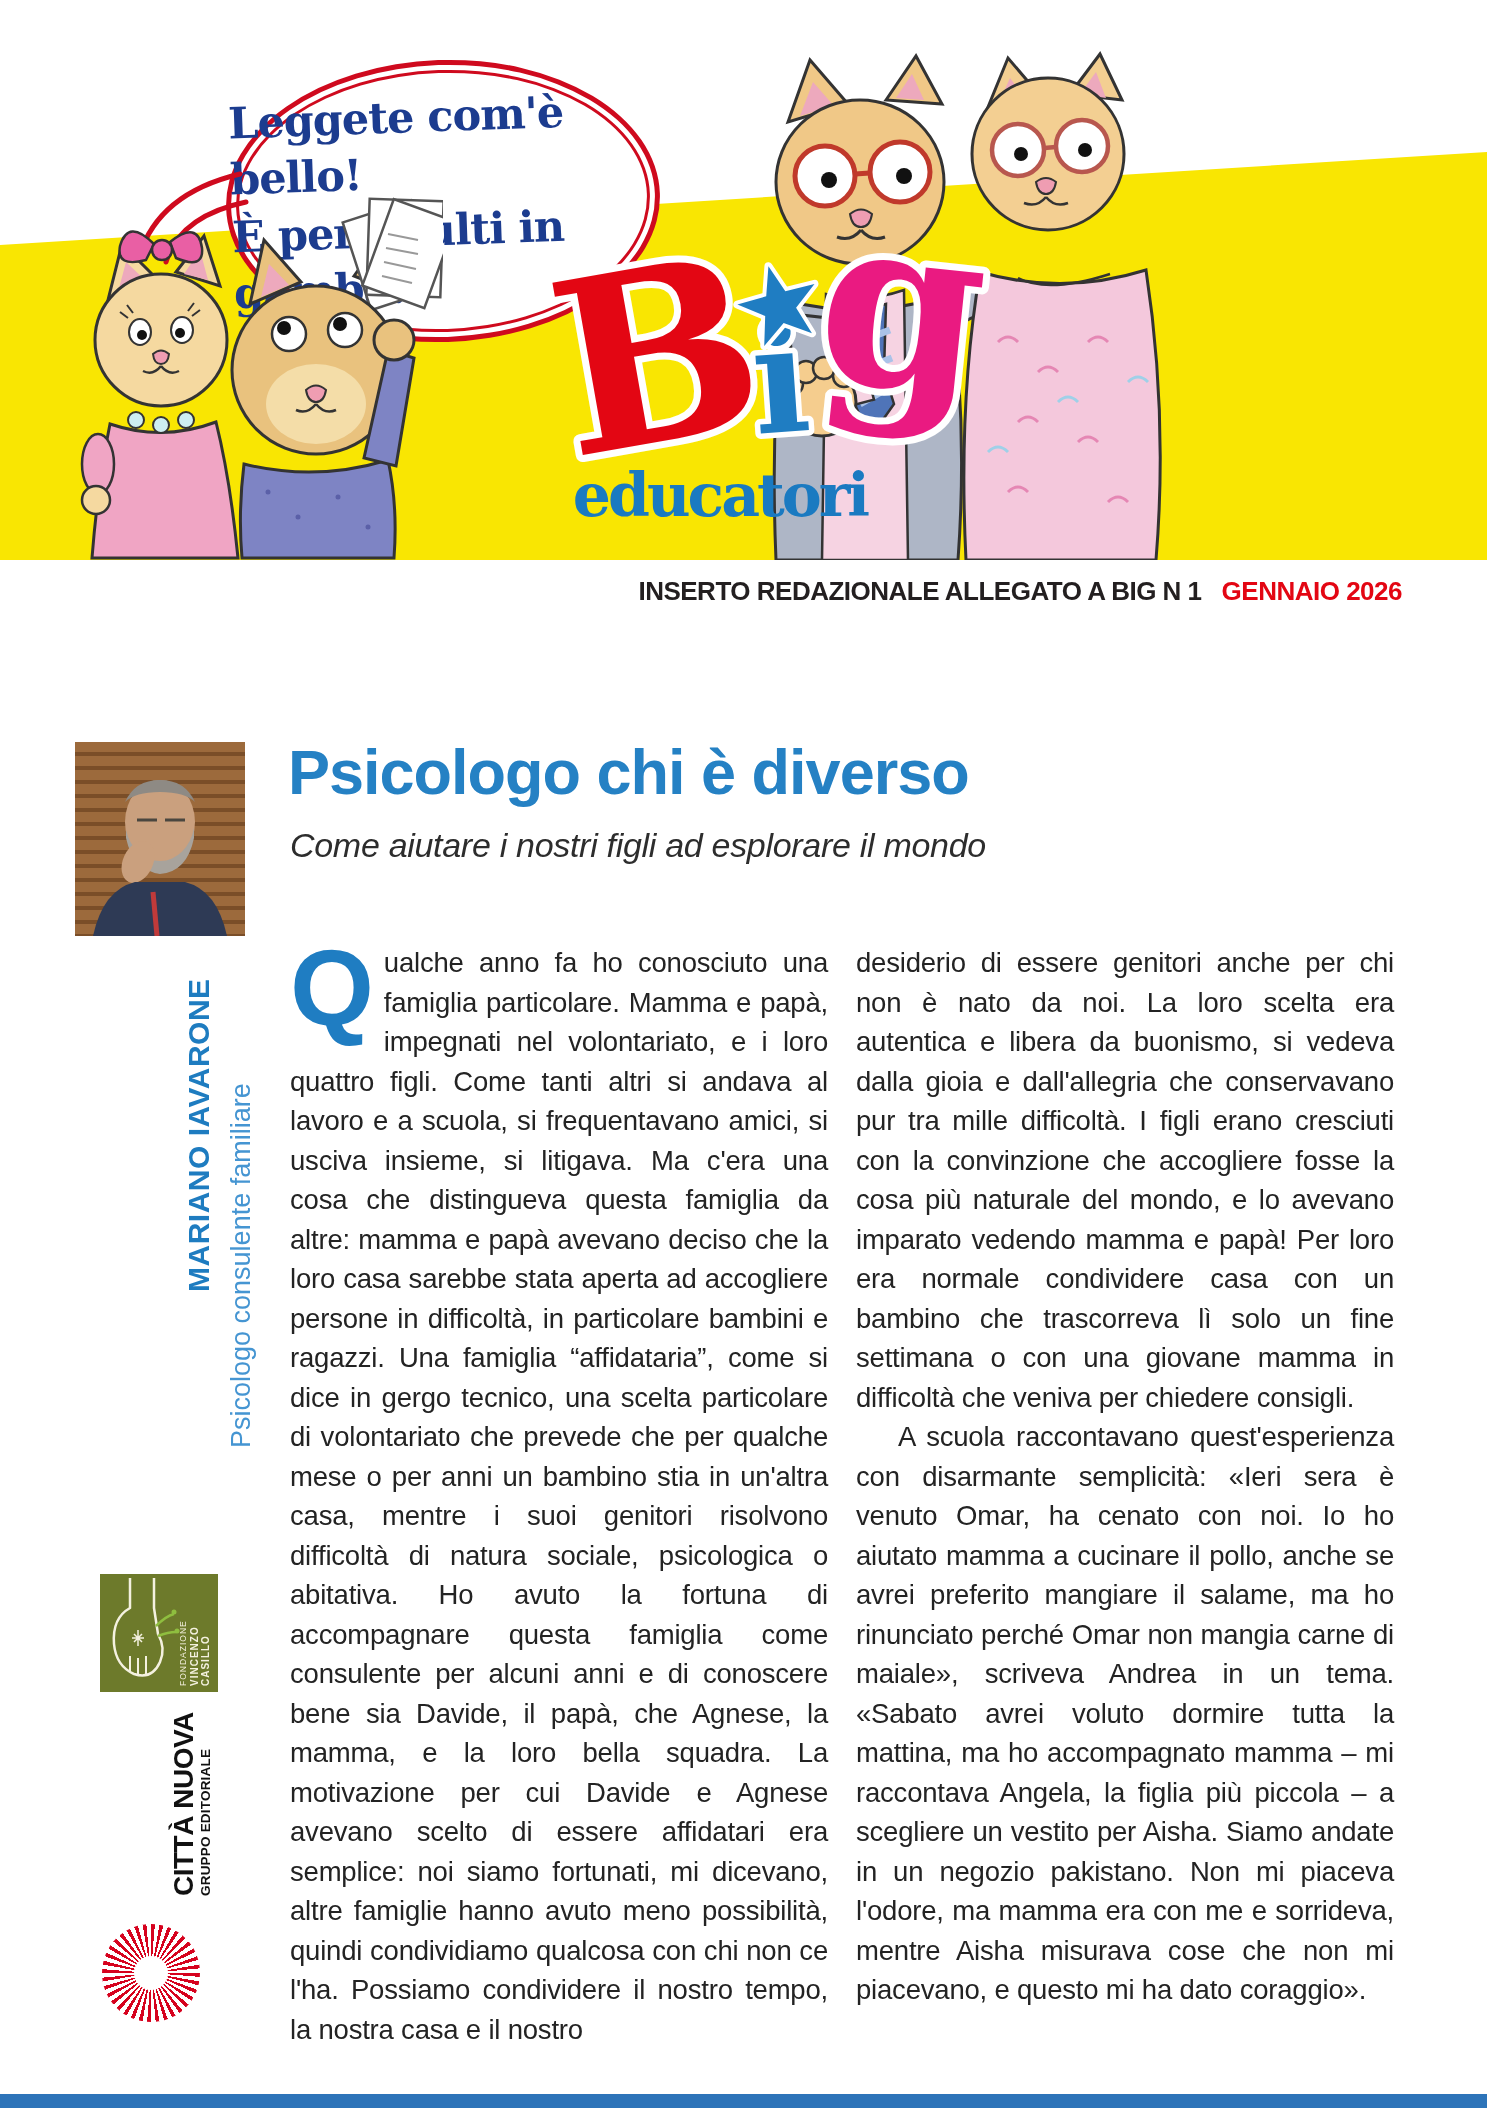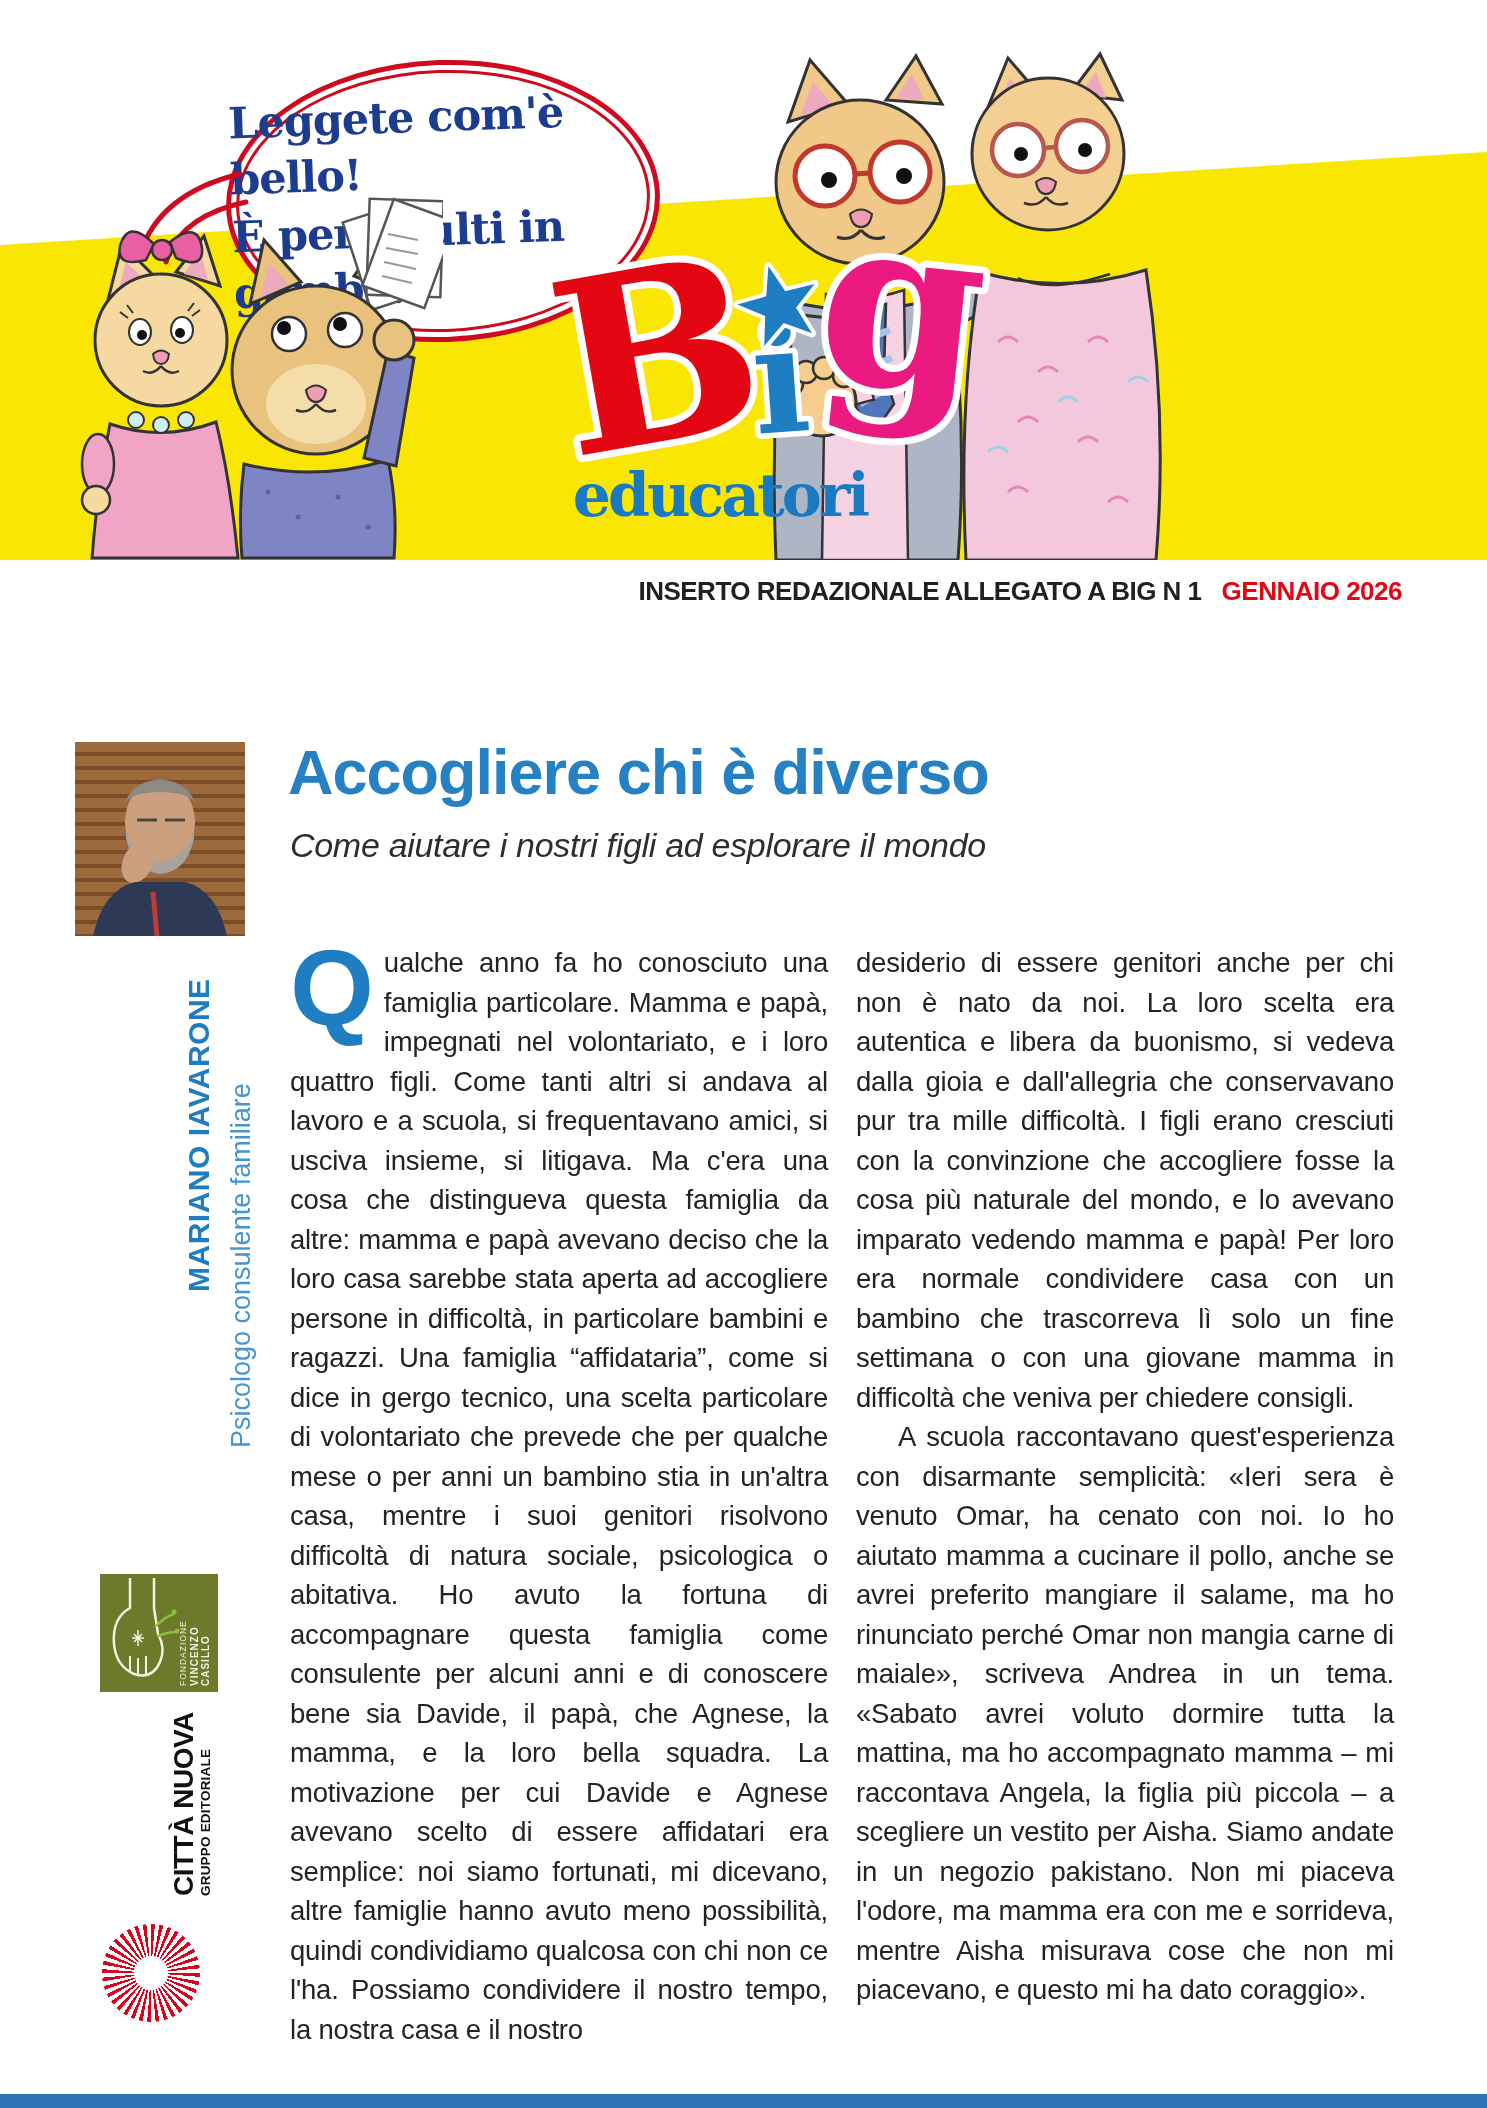--- a/index.html
+++ b/index.html
@@ -206,21 +206,21 @@
       <ellipse cx="85" cy="80" rx="35" ry="42" fill="#caa07e"></ellipse>
       <path d="M50,60 Q60,38 85,38 Q110,38 120,60 Q110,50 85,50 Q60,50 50,60 Z" fill="#8e8a84"></path>
       <path d="M51,88 A35,42 0 0 0 119,86 L119,96 Q112,130 85,132 Q58,128 51,96 Z" fill="#a8a39c"></path>
       <path d="M62,78 h20 M90,78 h20" stroke="#4a463f" stroke-width="3" fill="none"></path>
       <ellipse cx="63" cy="120" rx="15" ry="22" fill="#caa07e" transform="rotate(25 63 120)"></ellipse>
       <path d="M18,194 Q28,148 60,140 L110,140 Q142,148 152,194 Z" fill="#2e3a55"></path>
       <path d="M78,150 L82,194" stroke="#c03a3a" stroke-width="5"></path>
     </svg>
   </div>
 
-  <h1 class="title" style="margin:0">Accogliere chi è diverso</h1>
+  <h1 class="title" style="margin:0">Psicologo chi è diverso</h1>
   <div class="subtitle">Come aiutare i nostri figli ad esplorare il mondo</div>
 
   <div class="vrot author-name">MARIANO IAVARONE</div>
   <div class="vrot author-role">Psicologo consulente familiare</div>
 
   <div class="col col1">
     <p><span class="dropcap">Q</span><span>ualche anno fa ho conosciuto una famiglia particolare. Mamma e papà, impegnati nel volontariato, e i loro quattro figli. Come tanti altri si andava al lavoro e a scuola, si frequentavano amici, si usciva insieme, si litigava. Ma c'era una cosa che distingueva questa famiglia da altre: mamma e papà avevano deciso che la loro casa sarebbe stata aperta ad accogliere persone in difficoltà, in particolare bambini e ragazzi. Una famiglia “affidataria”, come si dice in gergo tecnico, una scelta particolare di volontariato che prevede che per qualche mese o per anni un bambino stia in un'altra casa, mentre i suoi genitori risolvono difficoltà di natura sociale, psicologica o abitativa. Ho avuto la fortuna di accompagnare questa famiglia come consulente per alcuni anni e di conoscere bene sia Davide, il papà, che Agnese, la mamma, e la loro bella squadra. La motivazione per cui Davide e Agnese avevano scelto di essere affidatari era semplice: noi siamo fortunati, mi dicevano, altre famiglie hanno avuto meno possibilità, quindi condividiamo qualcosa con chi non ce l'ha. Possiamo condividere il nostro tempo, la nostra casa e il nostro</span></p>
   </div>
   <div class="col col2">
     <p>desiderio di essere genitori anche per chi non è nato da noi. La loro scelta era autentica e libera da buonismo, si vedeva dalla gioia e dall'allegria che conservavano pur tra mille difficoltà. I figli erano cresciuti con la convinzione che accogliere fosse la cosa più naturale del mondo, e lo avevano imparato vedendo mamma e papà! Per loro era normale condividere casa con un bambino che trascorreva lì solo un fine settimana o con una giovane mamma in difficoltà che veniva per chiedere consigli.</p>

